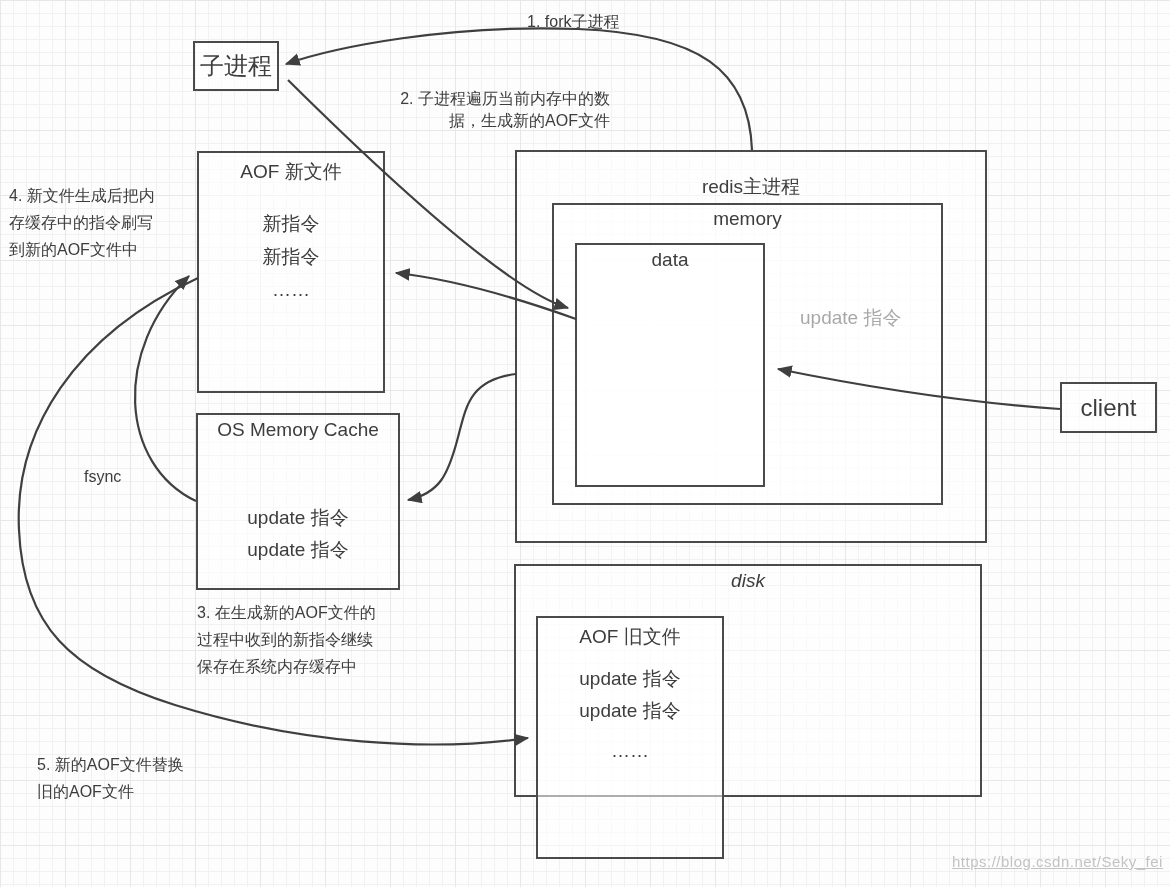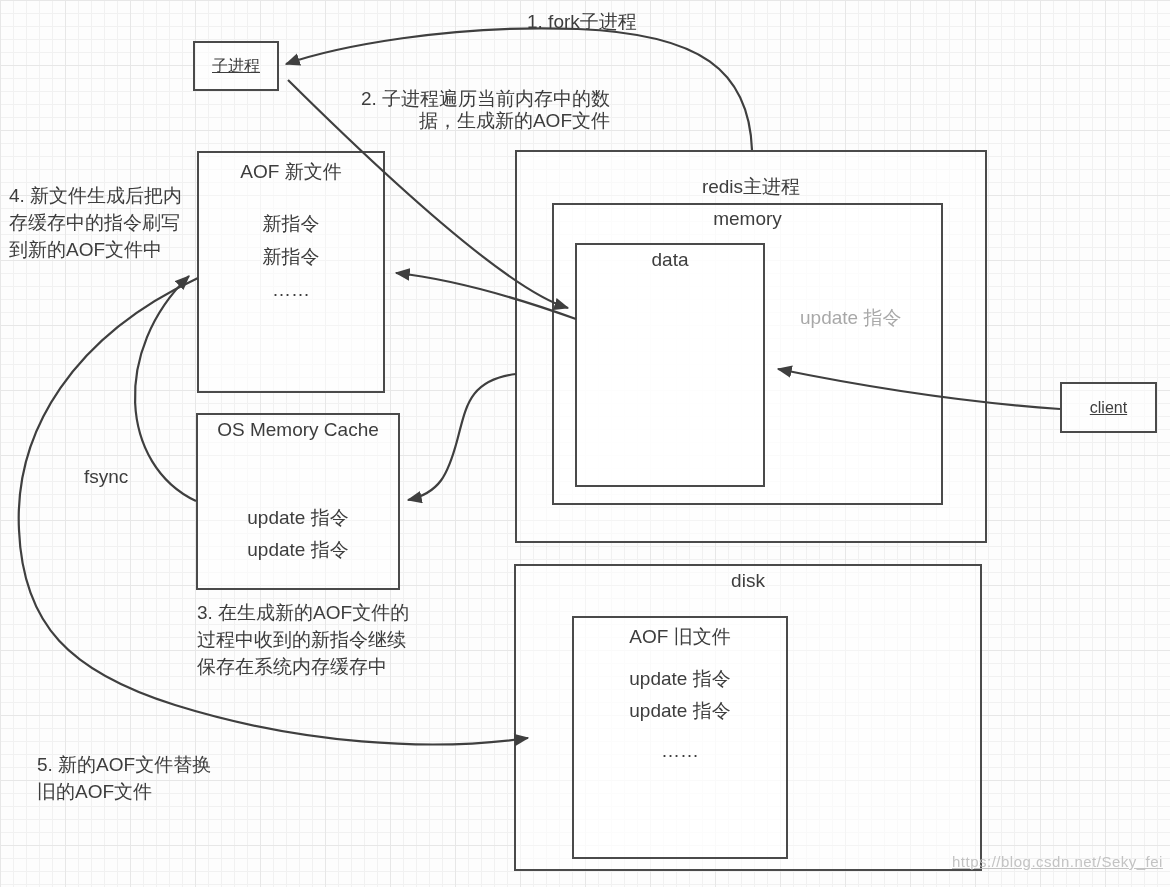--- a/index.html
+++ b/index.html
@@ -23,30 +23,29 @@
     background:rgba(255,255,255,0.55);
     box-sizing:border-box;
   }
   .box-title{
     position:absolute;left:0;right:0;text-align:center;
     font-size:19px;white-space:nowrap;
   }
   .center-label{
     position:absolute;left:0;right:0;top:0;bottom:0;
     display:flex;align-items:center;justify-content:center;
-    font-size:16px;
-    text-decoration:underline;
+    font-size:24px;
   }
   .inner-line{
     position:absolute;left:0;right:0;text-align:center;
     font-size:19px;white-space:nowrap;
   }
   .anno{
     position:absolute;
-    font-size:19px;line-height:27px;
+    font-size:16px;line-height:27px;
     white-space:pre-line;
   }
   .anno.centered{text-align:right;}
   #arrows{
     position:absolute;left:0;top:0;z-index:5;pointer-events:none;
   }
   #watermark{
     position:absolute;left:952px;top:853px;z-index:6;
     font-size:15px;color:rgba(185,185,185,0.85);
     letter-spacing:0.5px;white-space:nowrap;text-decoration:underline;
@@ -84,25 +83,25 @@
   <div class="box" style="left:196px;top:413px;width:204px;height:177px;">
     <div class="box-title" style="top:4px;">OS Memory Cache</div>
     <div class="inner-line" style="top:90px;">update 指令</div>
     <div class="inner-line" style="top:122px;">update 指令</div>
   </div>
 
   <div class="box" style="left:1060px;top:382px;width:97px;height:51px;">
     <div class="center-label">client</div>
   </div>
 
-  <div class="box" style="left:514px;top:564px;width:468px;height:307px;">
+  <div class="box" style="left:514px;top:564px;width:468px;height:233px;font-style:italic;">
     <div class="box-title" style="top:4px;">disk</div>
   </div>
 
-  <div class="box" style="left:536px;top:616px;width:216px;height:243px;margin-left:36px;">
+  <div class="box" style="left:536px;top:616px;width:188px;height:243px;">
     <div class="box-title" style="top:6px;">AOF 旧文件</div>
     <div class="inner-line" style="top:48px;">update 指令</div>
     <div class="inner-line" style="top:80px;">update 指令</div>
     <div class="inner-line" style="top:122px;">……</div>
   </div>
 
   <div class="anno" style="left:527px;top:8px;">1. fork子进程</div>
   <div class="anno centered" style="left:360px;top:88px;width:250px;line-height:22px;">2. 子进程遍历当前内存中的数
 据，生成新的AOF文件</div>
   <div class="anno" style="left:197px;top:599px;">3. 在生成新的AOF文件的

